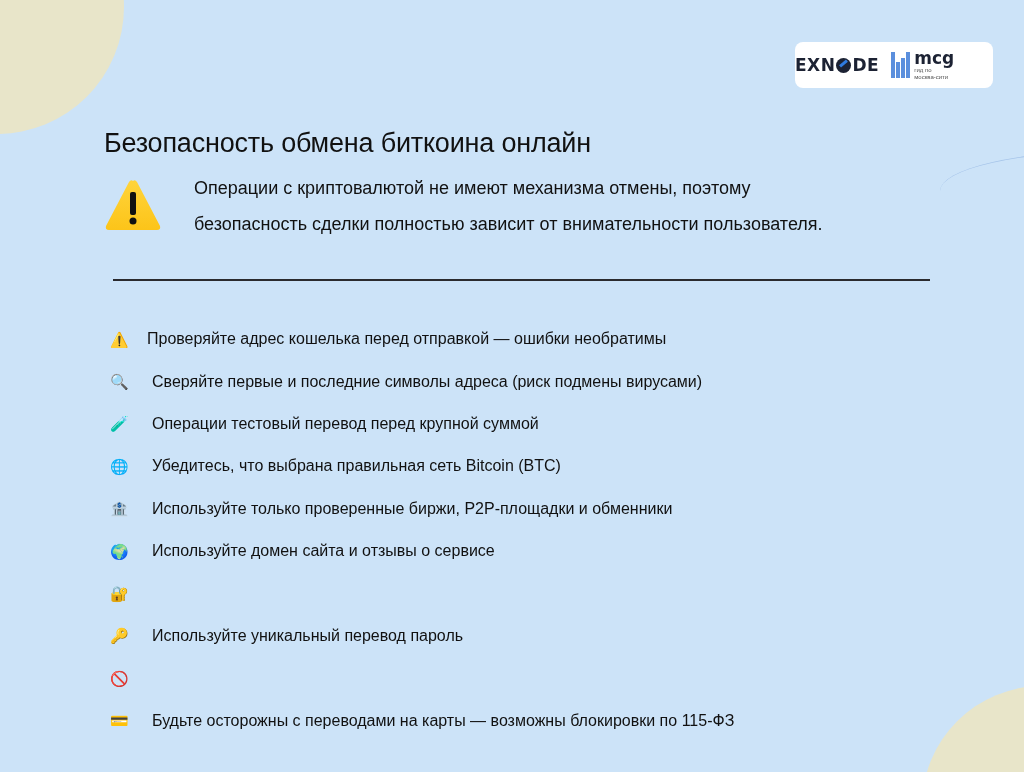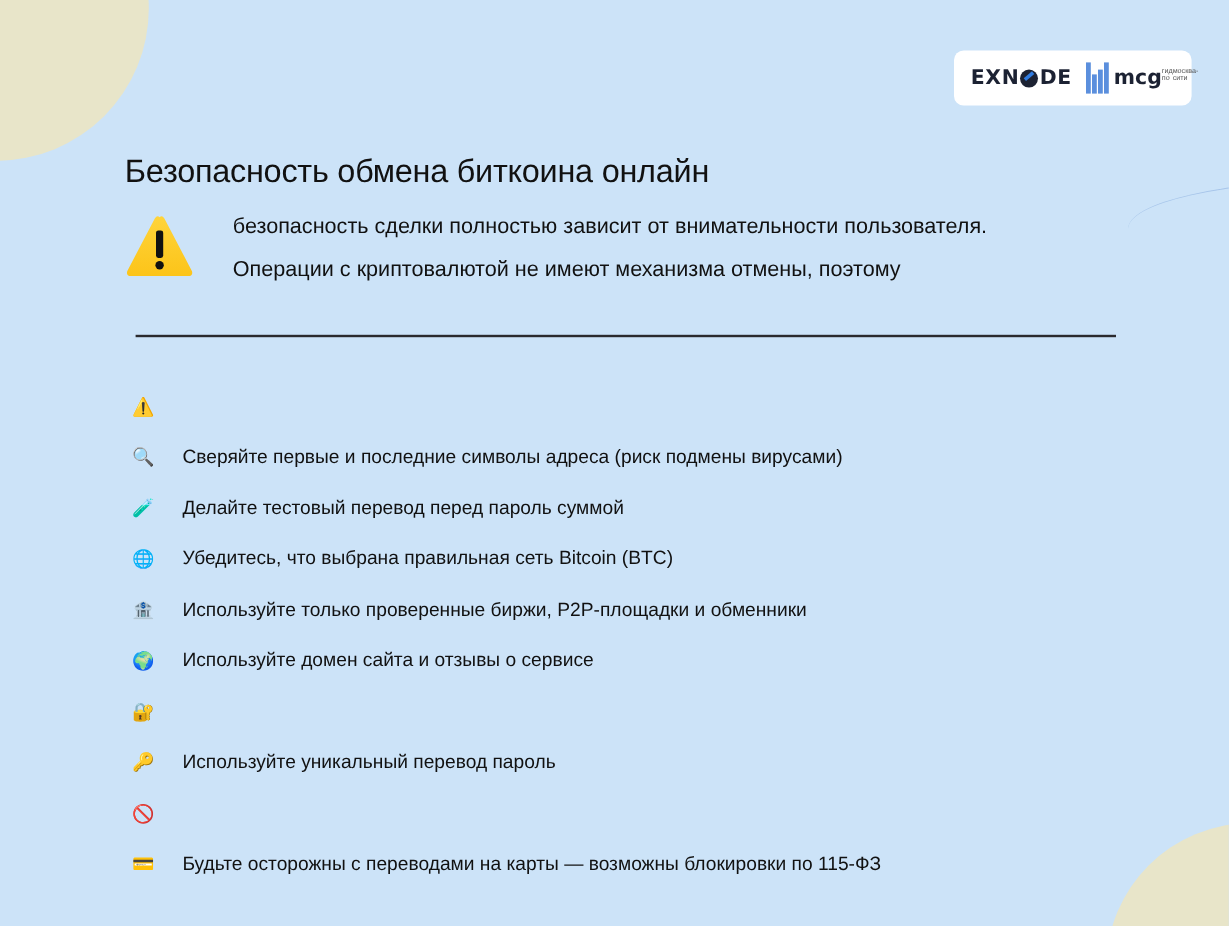--- a/index.html
+++ b/index.html
@@ -48,21 +48,20 @@
       left: 795px;
       top: 42px;
       width: 198px;
       height: 46px;
       background: #ffffff;
       border-radius: 8px;
       display: flex;
       align-items: center;
     }
     .logo-exnode {
-      margin-left: 14px;
       font-family: "DejaVu Sans", sans-serif;
       font-weight: bold;
       font-size: 17px;
       letter-spacing: 0.5px;
       color: #1c2233;
       display: flex;
       align-items: center;
     }
     .logo-exnode .o-mark {
       display: inline-block;
@@ -95,21 +94,21 @@
       height: 26px;
     }
     .mcg-bars span {
       display: block;
       width: 4px;
       background: #5b8fdd;
     }
     .mcg-text {
       margin-left: 4px;
       display: flex;
-      flex-direction: row;
+      flex-direction: column;
       line-height: 1;
     }
     .mcg-word {
       font-family: "DejaVu Sans", sans-serif;
       font-weight: bold;
       font-size: 17px;
       color: #1c2233;
     }
     .mcg-sub {
       font-size: 6px;
@@ -217,37 +216,38 @@
         <stop offset="1" stop-color="#fcc419"></stop>
       </linearGradient>
     </defs>
     <path d="M29 3 Q31 1 33 4 L56 48 Q57 52 53 52 L5 52 Q1 52 2 48 L25 4 Q27 1 29 3 Z" fill="url(#wg)"></path>
     <rect x="26" y="14" width="6" height="23" rx="2" fill="#111"></rect>
     <circle cx="29" cy="43" r="3.5" fill="#111"></circle>
   </svg>
 </div>
 
 <div class="lead">
+  <div>Операции с криптовалютой не имеют механизма отмены, поэтому</div>
   <div>безопасность сделки полностью зависит от внимательности пользователя.</div>
-  <div>Операции с криптовалютой не имеют механизма отмены, поэтому</div>
 </div>
 
 <div class="divider"></div>
 
 <ul class="tips">
   <li class="tip">
     <span class="tip-icon">⚠️</span>
+    <span class="tip-text">Проверяйте адрес кошелька перед отправкой — ошибки необратимы</span>
   </li>
   <li class="tip">
     <span class="tip-icon">🔍</span>
     <span class="tip-text">Сверяйте первые и последние символы адреса (риск подмены вирусами)</span>
   </li>
   <li class="tip">
     <span class="tip-icon">🧪</span>
-    <span class="tip-text">Делайте тестовый перевод перед пароль суммой</span>
+    <span class="tip-text">Операции тестовый перевод перед крупной суммой</span>
   </li>
   <li class="tip">
     <span class="tip-icon">🌐</span>
     <span class="tip-text">Убедитесь, что выбрана правильная сеть Bitcoin (BTC)</span>
   </li>
   <li class="tip">
     <span class="tip-icon">🏦</span>
     <span class="tip-text">Используйте только проверенные биржи, P2P-площадки и обменники</span>
   </li>
   <li class="tip">

